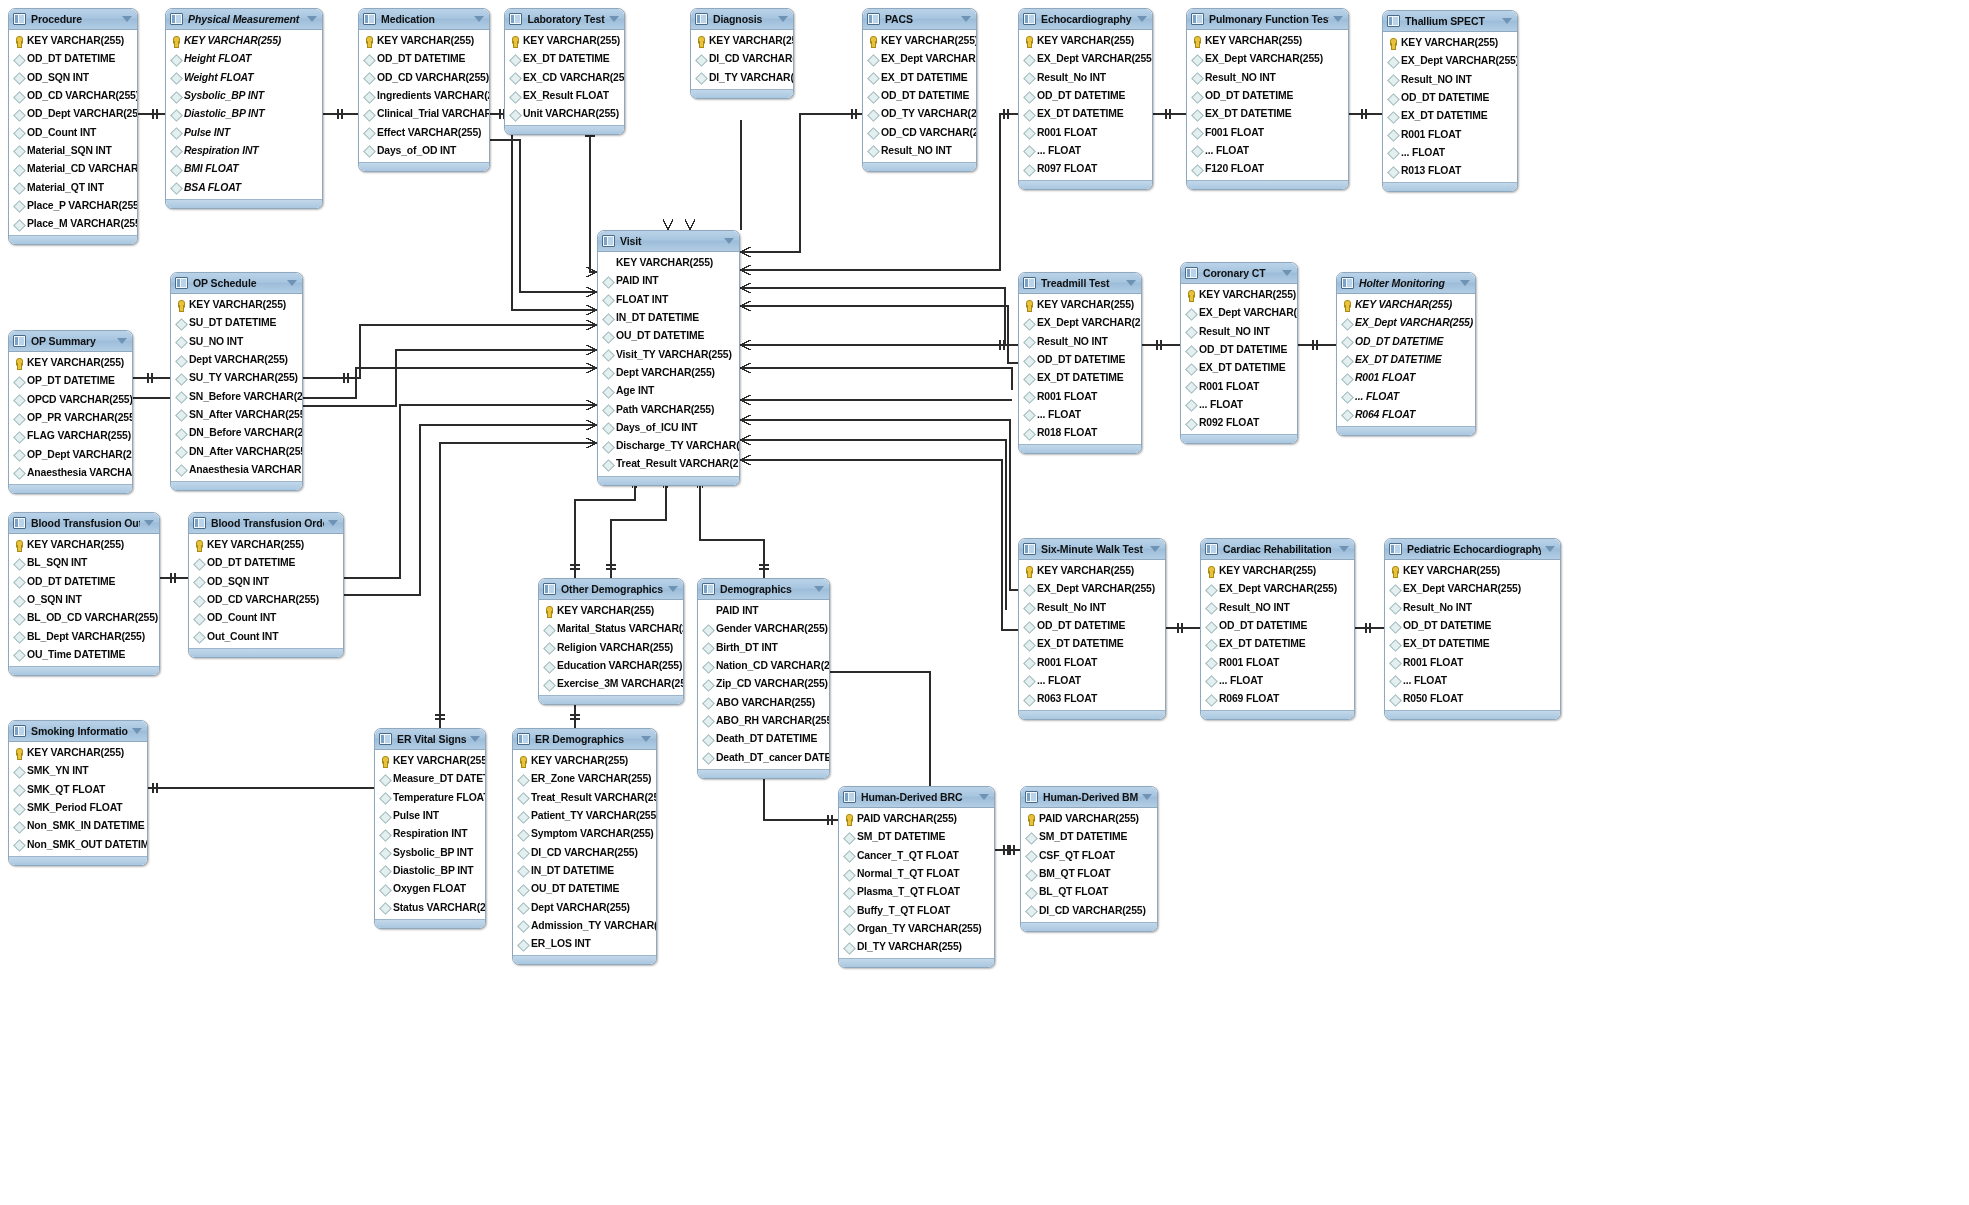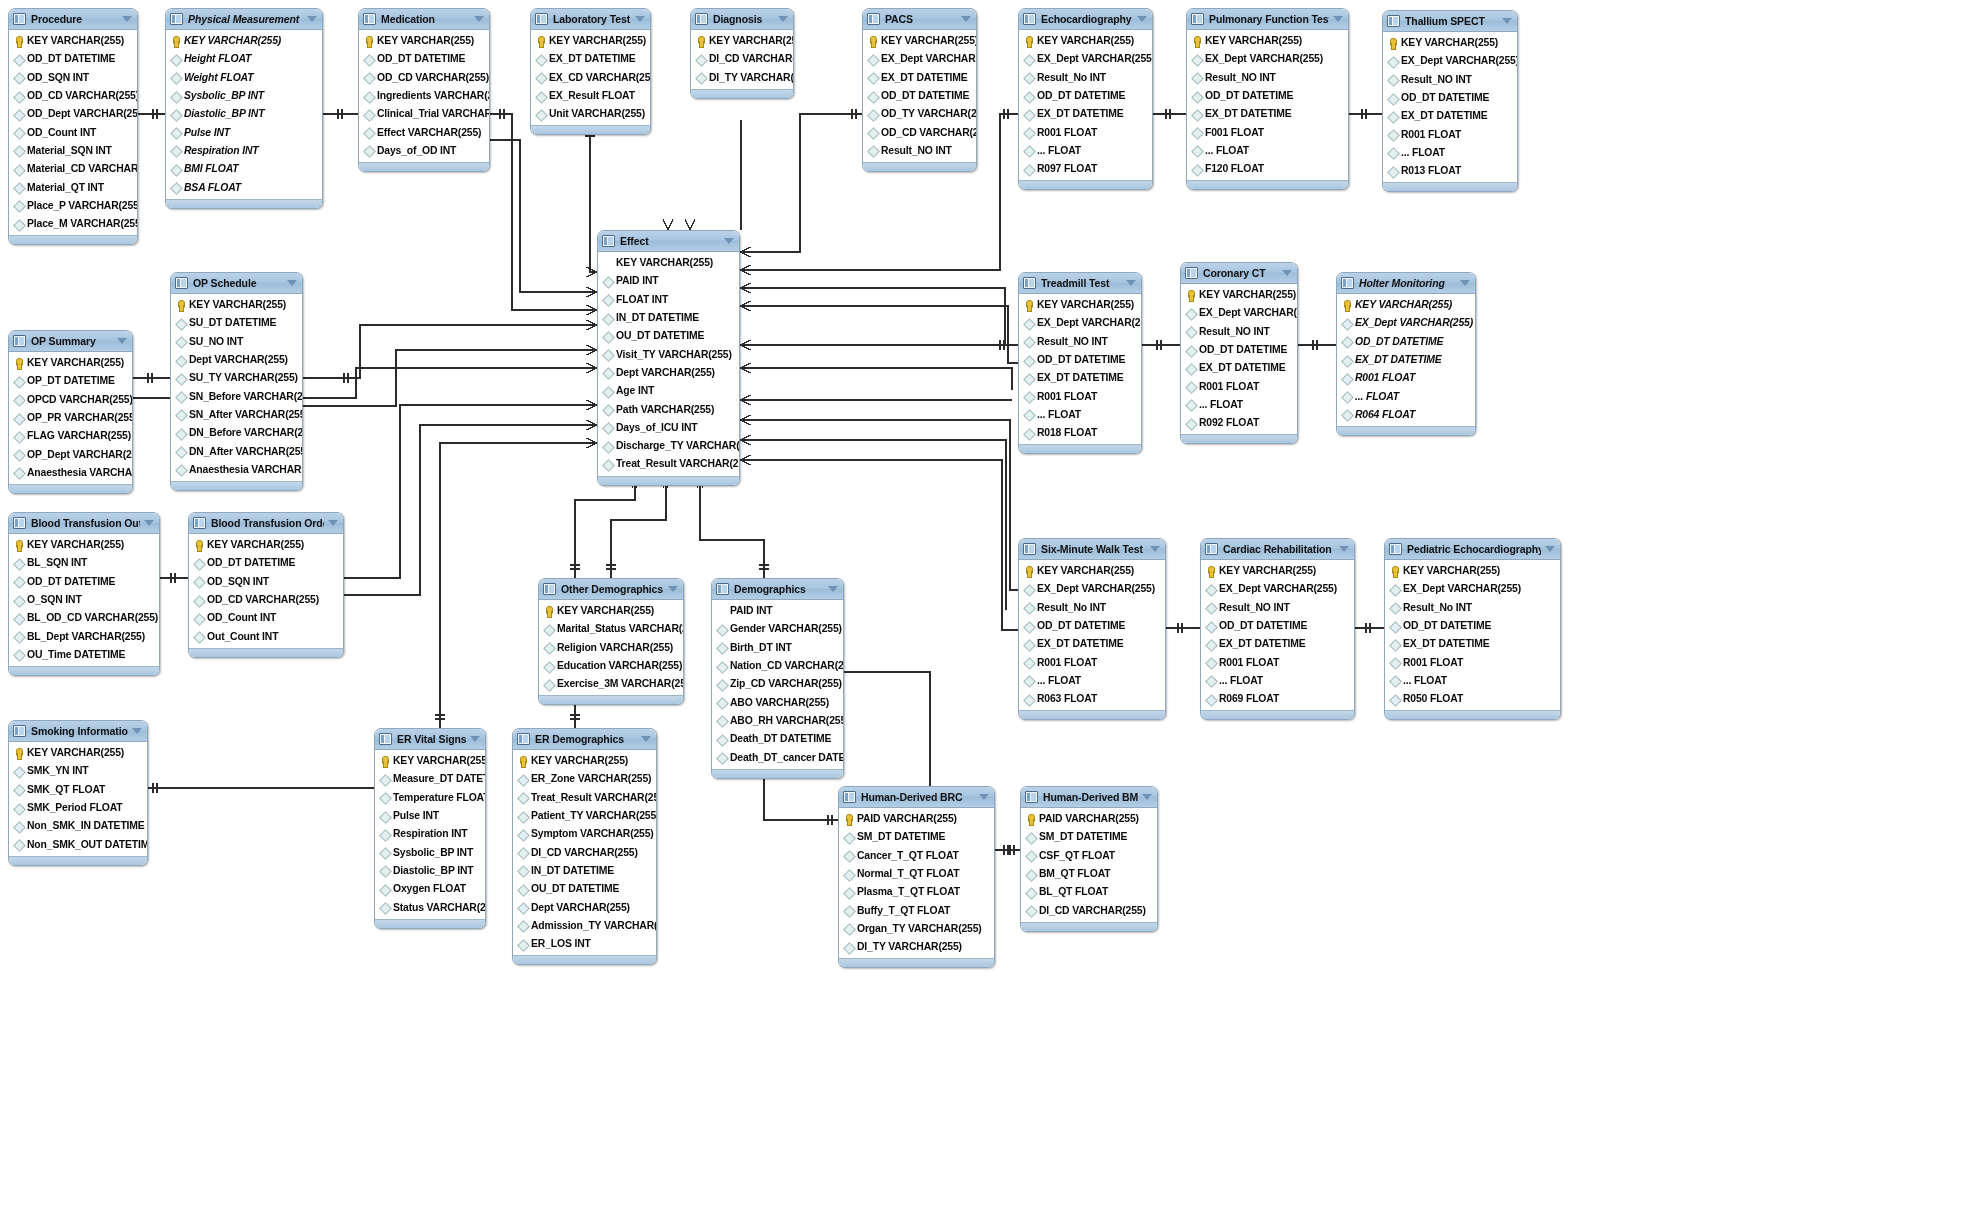--- a/index.html
+++ b/index.html
@@ -415,21 +415,21 @@
             <span class="attr-glyph g-col"></span>
             <span class="attr-text">Effect VARCHAR(255)</span>
           </div>
           <div class="attr">
             <span class="attr-glyph g-col"></span>
             <span class="attr-text">Days_of_OD INT</span>
           </div>
         </div>
         <div class="ent-footer"></div>
       </div>
-      <div class="entity" style="left: 530px; top: 8px; width: 121px;">
+      <div class="entity" style="left: 504px; top: 8px; width: 121px; text-align: center;">
         <div class="ent-header">
           <span class="ent-icon"></span>
           <span class="ent-title">Laboratory Test</span>
           <span class="ent-caret"></span>
         </div>
         <div class="ent-body">
           <div class="attr">
             <span class="attr-glyph g-key"></span>
             <span class="attr-text">KEY VARCHAR(255)</span>
           </div>
@@ -684,21 +684,21 @@
           <div class="attr">
             <span class="attr-glyph g-col"></span>
             <span class="attr-text">Anaesthesia VARCHAR(255)</span>
           </div>
         </div>
         <div class="ent-footer"></div>
       </div>
       <div class="entity" style="left: 597px; top: 230px; width: 143px;">
         <div class="ent-header">
           <span class="ent-icon"></span>
-          <span class="ent-title">Effect</span>
+          <span class="ent-title">Visit</span>
           <span class="ent-caret"></span>
         </div>
         <div class="ent-body">
           <div class="attr">
             <span class="attr-glyph g-none"></span>
             <span class="attr-text">KEY VARCHAR(255)</span>
           </div>
           <div class="attr">
             <span class="attr-glyph g-col"></span>
             <span class="attr-text">PAID INT</span>
@@ -1127,21 +1127,21 @@
             <span class="attr-glyph g-col"></span>
             <span class="attr-text">Education VARCHAR(255)</span>
           </div>
           <div class="attr">
             <span class="attr-glyph g-col"></span>
             <span class="attr-text">Exercise_3M VARCHAR(255)</span>
           </div>
         </div>
         <div class="ent-footer"></div>
       </div>
-      <div class="entity" style="left: 697px; top: 578px; width: 133px; margin-left: 14px;">
+      <div class="entity" style="left: 697px; top: 578px; width: 133px;">
         <div class="ent-header">
           <span class="ent-icon"></span>
           <span class="ent-title">Demographics</span>
           <span class="ent-caret"></span>
         </div>
         <div class="ent-body">
           <div class="attr">
             <span class="attr-glyph g-none"></span>
             <span class="attr-text">PAID INT</span>
           </div>

